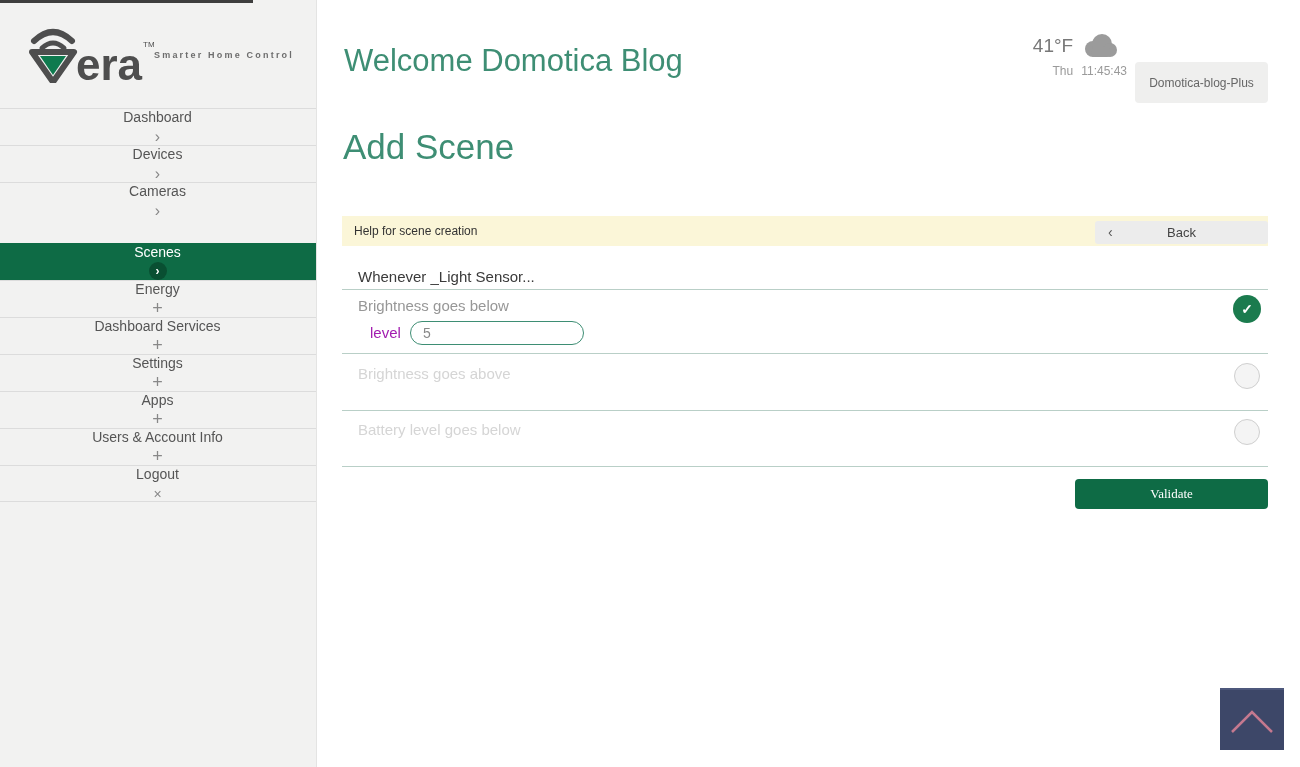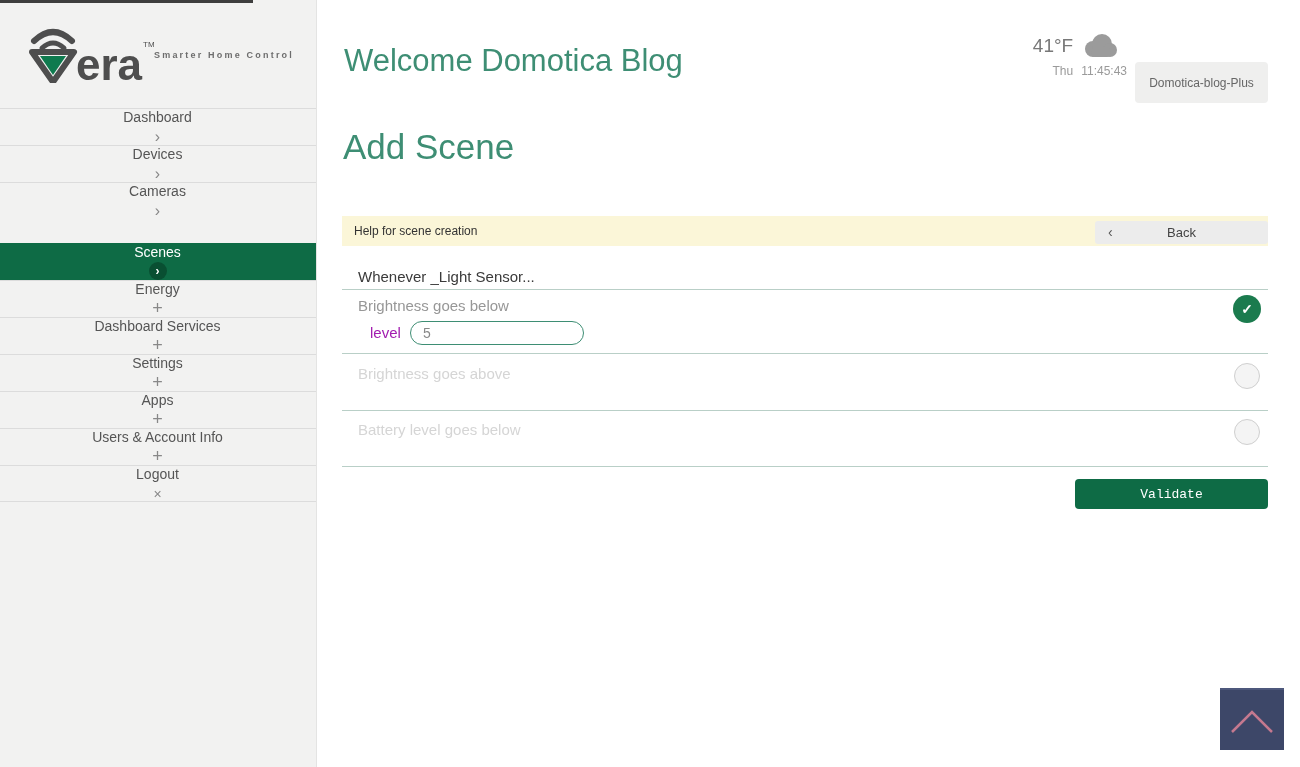--- a/index.html
+++ b/index.html
@@ -103,21 +103,21 @@
   }
   .radio-circle {
     position:absolute; right:40px; width:26px; height:26px; border-radius:50%;
     background:#f4f4f4; border:1px solid #cfcfcf; cursor:pointer;
   }
   .r2 { top:363px; } .r3 { top:419px; }
 
   .validate-btn {
     position:absolute; top:479px; right:32px; width:193px; height:30px;
     background:#0e6b45; border:none; border-radius:4px;
-    color:#fff; font-size:13px; font-family:Liberation Mono, monospace; cursor:pointer;
+    color:#fff; font-size:13px; font-family:Liberation Serif, serif; cursor:pointer;
   }
 
   .scroll-top {
     position:absolute; left:1220px; top:688px; width:64px; height:62px;
     background:#3d4768; border:none; cursor:pointer; padding:0;
     border-top:2px solid #4d587c;
   }
   .scroll-top svg { display:block; margin:0 auto; }
 </style>
 </head>

